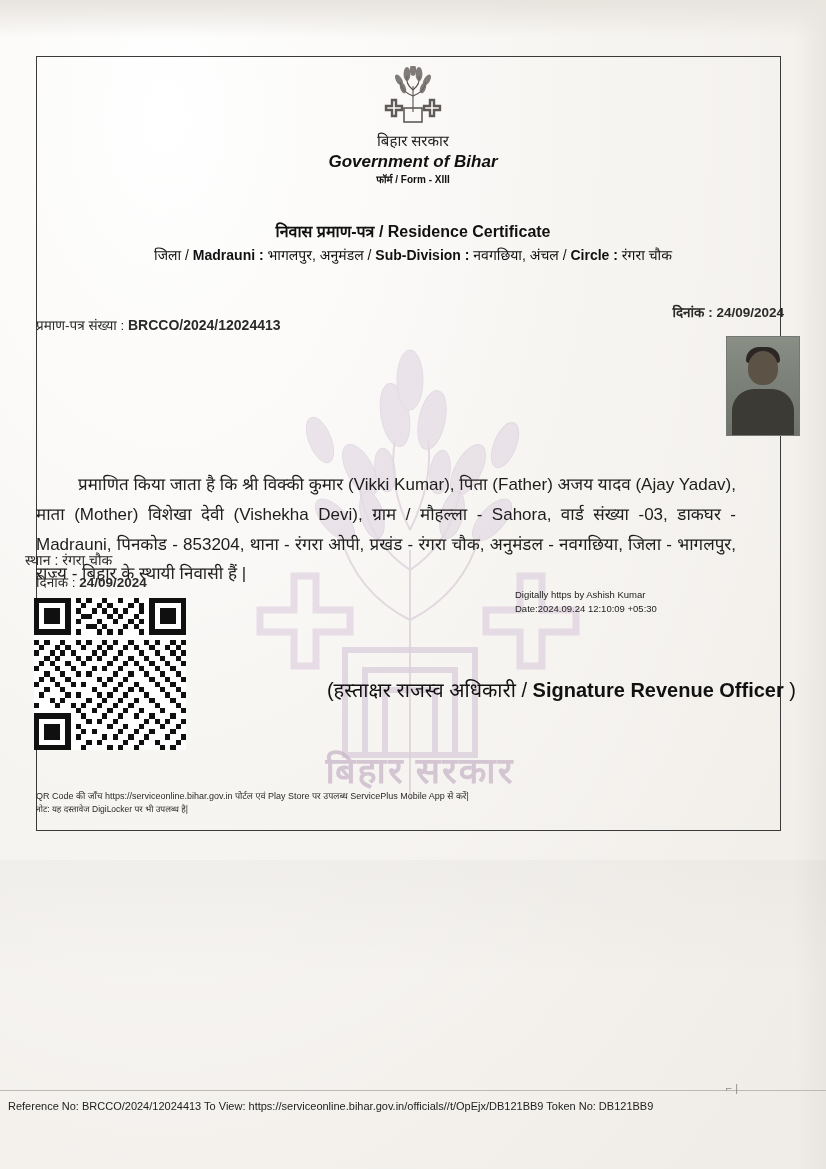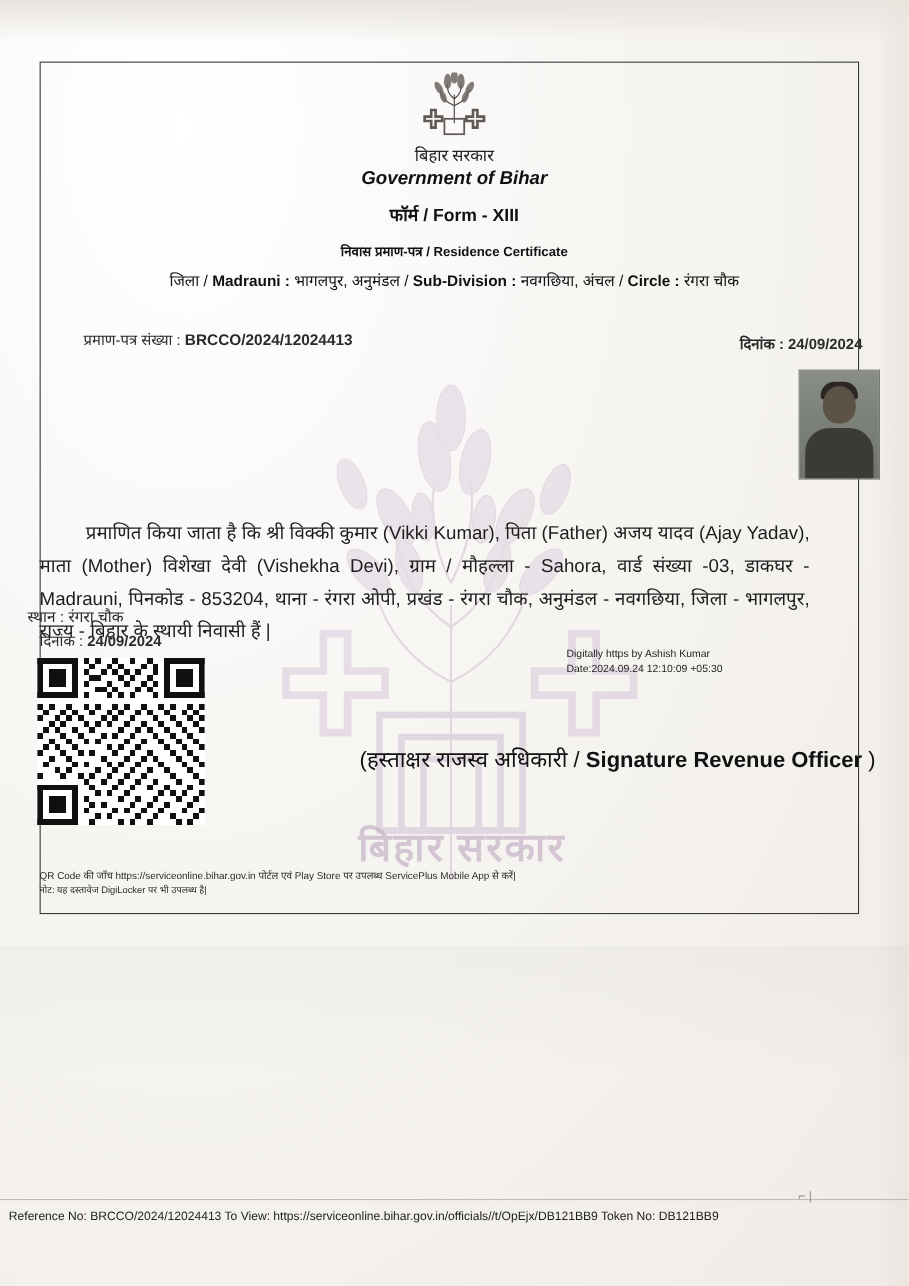--- a/index.html
+++ b/index.html
@@ -106,44 +106,43 @@
     color: #222;
   }
   .hdr-en {
     top: 152px;
     font-size: 17px;
     font-weight: bold;
     color: #111;
     font-style: italic;
   }
   .hdr-form {
-    top: 184px;
-    font-size: 16px;
+    top: 172px;
+    font-size: 10px;
     font-weight: bold;
     color: #111;
   }
   .hdr-title {
     top: 220px;
-    font-size: 12px;
+    font-size: 16px;
     font-weight: bold;
     color: #111;
   }
   .hdr-dist {
     top: 245px;
     font-size: 14px;
     color: #111;
   }
   .hdr-dist .b { font-weight: bold; }
 
   .cert-no {
     position: absolute;
     left: 36px;
-    top: 300px;
+    top: 316px;
     font-size: 13.5px;
-    padding-left: 40px;
   }
   .cert-no .val { font-weight: bold; font-size: 14px; }
 
   .cert-date {
     position: absolute;
     right: 42px;
     top: 303px;
     font-size: 13.5px;
     font-weight: bold;
   }

